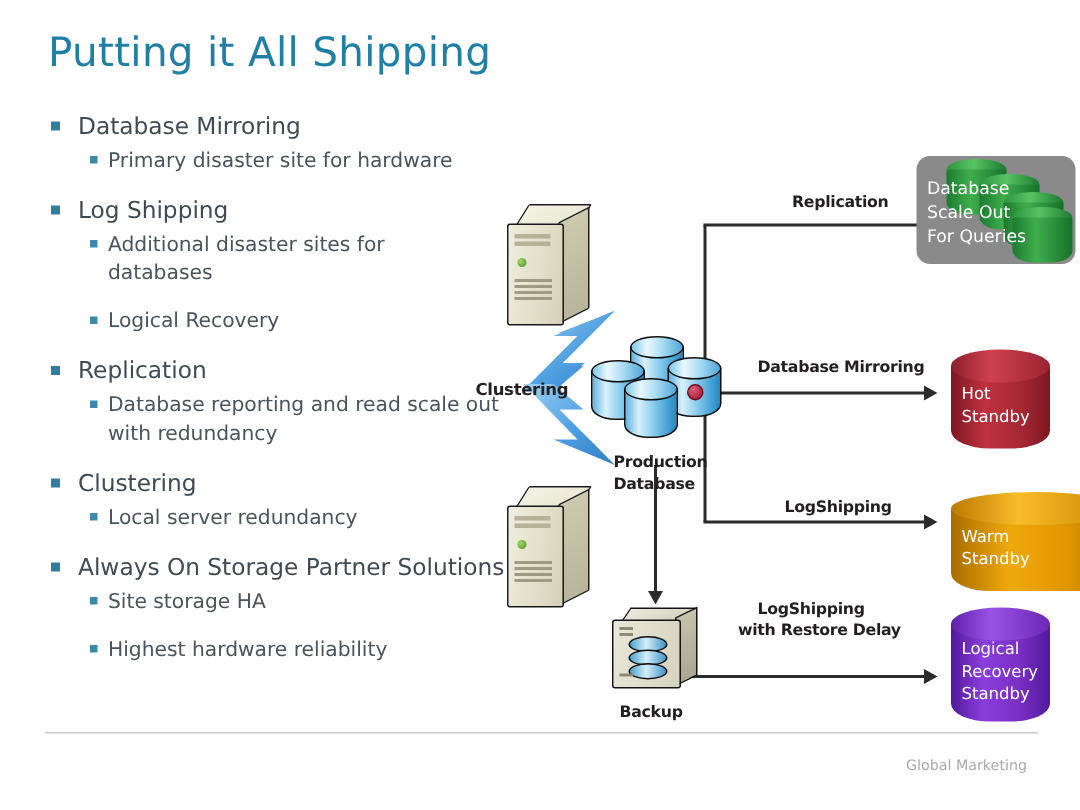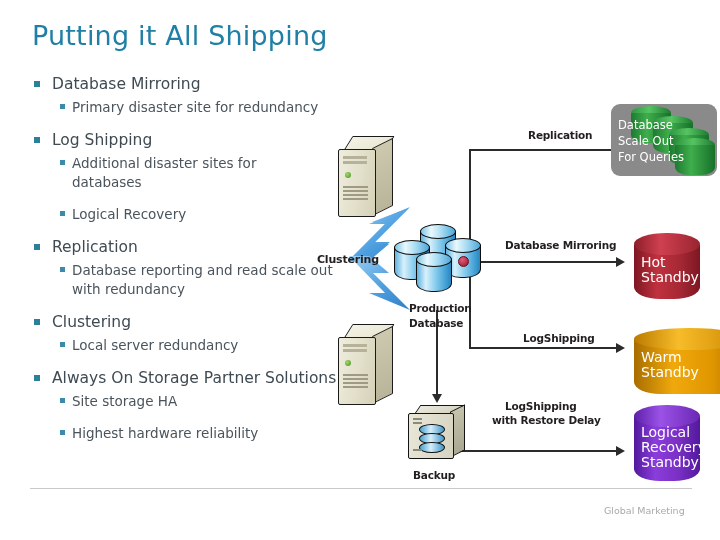--- a/index.html
+++ b/index.html
@@ -65,21 +65,21 @@
       border:1.8px solid #0d0d0d;border-radius:50%;}
   .minicyl .dot{position:absolute;left:13px;top:18px;width:9px;height:9px;border-radius:50%;
       background:radial-gradient(circle at 35% 30%,#e0607a,#9c0d28);border:1px solid #6d0a1c;}
 
   
   .stack{position:absolute;}
   .stack .sbody{position:absolute;left:0;top:11px;width:100%;
       border:0;border-radius:2px 2px 26px 26px/1px 1px 12px 12px;}
   .stack .scap{position:absolute;left:0;top:0;width:100%;height:22px;border-radius:50%;}
   .stack .stxt{position:absolute;left:7px;top:22px;color:#ffffff;
-      font-size:14px;line-height:15px;font-family:"DejaVu Sans", sans-serif;text-align:right;}
+      font-size:11px;line-height:15px;font-family:"DejaVu Sans", sans-serif;text-align:right;}
 
   
   .scalebox{position:absolute;background:#8a8a8a;border-radius:9px;}
   .gcyl{position:absolute;}
   .gcyl .gb{position:absolute;left:0;top:7px;width:100%;height:30px;
       background:linear-gradient(90deg,#1d7a30 0%,#3fae4c 40%,#17702a 100%);
       border-radius:2px 2px 14px 14px/1px 1px 8px 8px;}
   .gcyl .gc{position:absolute;left:0;top:0;width:100%;height:14px;border-radius:50%;
       background:linear-gradient(90deg,#2e9440 0%,#56c462 45%,#1d7a30 100%);}
   .gtxt{position:absolute;color:#ffffff;font-size:11.5px;line-height:16px;
@@ -130,21 +130,21 @@
 
   <div class="title">Putting it All Shipping</div>
 
   <div class="bullets">
     <div class="b1">
       <span class="sq"></span>
       <span>Database Mirroring</span>
     </div>
     <div class="b2">
       <span class="sq"></span>
-      <span>Primary disaster site for redundancy</span>
+      <span>Primary disaster site for hardware</span>
     </div>
     <div class="sp"></div>
     <div class="b1">
       <span class="sq"></span>
       <span>Log Shipping</span>
     </div>
     <div class="b2" style="width:250px">
       <span class="sq"></span>
       <span>Additional disaster sites for databases</span>
     </div>

